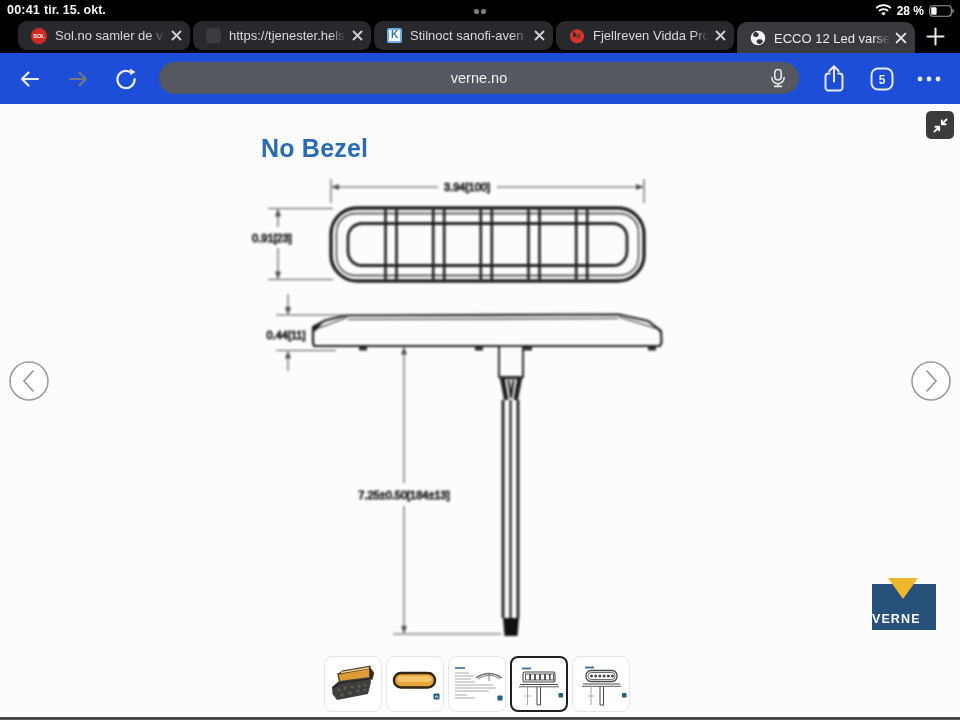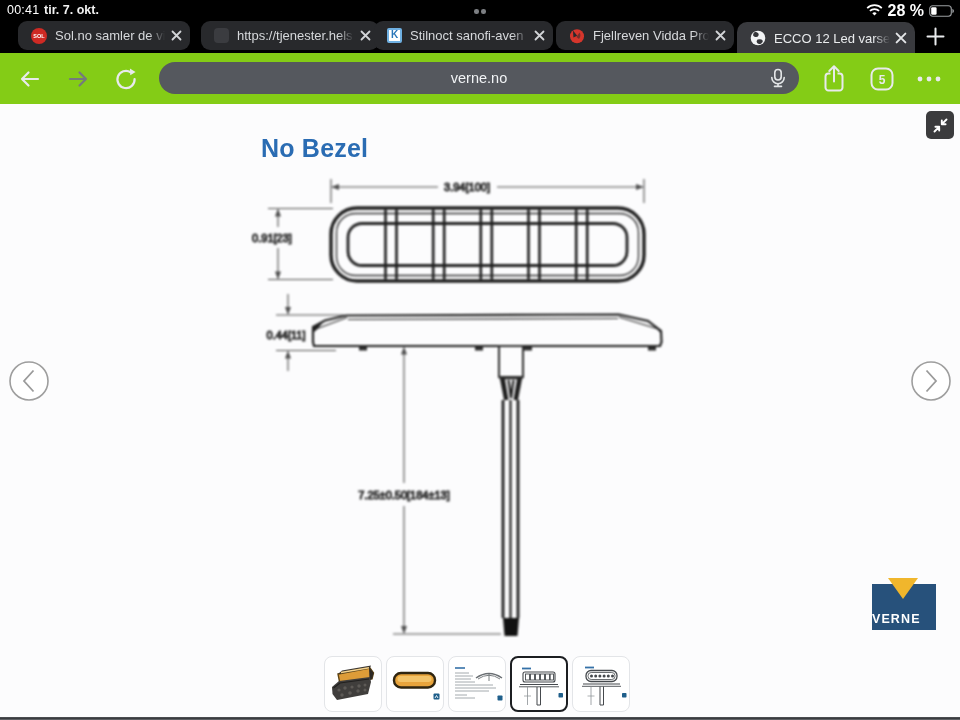--- a/index.html
+++ b/index.html
@@ -2,44 +2,44 @@
 <html><head>
 <meta charset="utf-8">
 <style>
   * { margin:0; padding:0; box-sizing:border-box; }
   html,body { width:960px; height:720px; overflow:hidden; background:#000; }
   body { font-family:"Liberation Sans", sans-serif; position:relative; }
   .screen { position:absolute; left:0; top:0; width:960px; height:720px; }
 
   
   .status-bar { position:absolute; left:0; top:0; width:960px; height:21px; background:#000; color:#fff; }
-  .sb-time { position:absolute; left:7px; top:3px; font-size:12.5px; font-weight:400; letter-spacing:.2px; }
+  .sb-time { position:absolute; left:7px; top:3px; font-size:12.5px; font-weight:700; letter-spacing:.2px; }
   .sb-date { position:absolute; left:44px; top:3px; font-size:12.5px; font-weight:600; color:#f2f2f2; }
   .sb-dots { position:absolute; left:474px; top:9px; display:flex; gap:2.5px; align-items:center; }
   .sb-dots i { display:block; width:4.5px; height:4.5px; border-radius:50%; background:#7c7f83; }
   .sb-right { position:absolute; right:6px; top:0; height:21px; display:flex; align-items:center; gap:5px; }
-  .sb-batt-text { font-size:16px; font-weight:600; color:#fff; }
+  .sb-batt-text { font-size:12px; font-weight:600; color:#fff; }
 
   
   .tab-strip { position:absolute; left:0; top:21px; width:960px; height:32px; background:#000; }
   .tab { position:absolute; top:0; height:29px; background:#28292c; border-radius:9px; display:flex; align-items:center; padding:0 3px 0 13px; }
   .tab.active { top:1px; height:32px; background:#393a3e; border-radius:10px 10px 0 0; }
   .tab-label { flex:1; font-size:13px; color:#d6d8db; white-space:nowrap; overflow:hidden; margin-left:8px;
     -webkit-mask-image:linear-gradient(to right,#000 calc(100% - 16px),transparent 100%);
     mask-image:linear-gradient(to right,#000 calc(100% - 16px),transparent 100%); }
   .tab.active .tab-label { color:#e9ebed; }
   .tab-close { width:22px; height:22px; flex:0 0 auto; display:flex; align-items:center; justify-content:center; }
   .favicon { width:16px; height:16px; flex:0 0 auto; position:relative; }
   .fav-sol { border-radius:50%; background:#ce2a24; color:#fff; font-size:5.5px; font-weight:700; display:flex; align-items:center; justify-content:center; }
   .fav-generic { border-radius:4px; background:#3b3c40; width:15px; height:15px; }
   .fav-k { width:15px; height:15px; background:#fff; border:2px solid #6fb0e2; border-radius:2px; color:#2a76b8; font-weight:700; font-size:10px; line-height:10px; text-align:center; }
   .new-tab-btn { position:absolute; left:920px; top:0; width:30px; height:30px; display:flex; align-items:center; justify-content:center; }
 
   
-  .toolbar { position:absolute; left:0; top:53px; width:960px; height:67px; background:#84cc16; }
+  .toolbar { position:absolute; left:0; top:53px; width:960px; height:67px; background:#1d4ed8; }
   .tb-btn { position:absolute; top:0; width:44px; height:51px; display:flex; align-items:center; justify-content:center; }
   .omnibox { position:absolute; left:159px; top:9px; width:640px; height:32px; border-radius:16px; background:#55585e; }
   .omni-url { position:absolute; left:0; right:0; top:0; bottom:0; display:flex; align-items:center; justify-content:center; font-size:14.5px; color:#f1f3f5; font-weight:400; }
   .omni-mic { position:absolute; right:10px; top:5px; width:22px; height:22px; }
 
   
   .content { position:absolute; left:0; top:104px; width:960px; height:616px; background:#fcfcfd; }
   .page-title { position:absolute; left:249px; top:30px; font-size:25px; font-weight:700; color:#2a6cb3; letter-spacing:.2px; filter:blur(0.7px);margin-left:12px; }
   .drawing { position:absolute; left:230px; top:1px; width:470px; height:545px; filter:blur(0.9px); }
   .expand-btn { position:absolute; left:926px; top:7px; width:28px; height:28px; background:#3b3b3d; border-radius:5px; display:flex; align-items:center; justify-content:center; }
@@ -61,21 +61,21 @@
 
   svg { display:block; }
 </style>
 </head>
 <body>
 
 <div class="screen">
 
   <div class="status-bar">
     <span class="sb-time">00:41</span>
-    <span class="sb-date">tir. 7. okt.</span>
+    <span class="sb-date">tir. 15. okt.</span>
     <span class="sb-dots">
         <i></i>
         <i></i>
       </span>
     <div class="sb-right">
       <svg width="17" height="13" viewBox="0 0 17 13">
         <path d="M8.5 11.6 L6.3 9.2 A3.4 3.4 0 0 1 10.7 9.2 Z" fill="#fff"></path>
         <path d="M3.9 6.9 A6.6 6.6 0 0 1 13.1 6.9" fill="none" stroke="#fff" stroke-width="1.7"></path>
         <path d="M1.2 4.1 A10.3 10.3 0 0 1 15.8 4.1" fill="none" stroke="#fff" stroke-width="1.7"></path>
       </svg>
@@ -93,21 +93,21 @@
     <div class="tab" style="left:18px;width:172px;">
       <span class="favicon fav-sol">SOL</span>
       <span class="tab-label">Sol.no samler de vik</span>
       <span class="tab-close">
         <svg width="11" height="11" viewBox="0 0 11 11">
             <path d="M1.5 1.5 L9.5 9.5 M9.5 1.5 L1.5 9.5" stroke="#d2d4d7" stroke-width="1.8" stroke-linecap="round"></path>
           </svg>
       </span>
     </div>
 
-    <div class="tab" style="left:193px;width:178px;margin-left:8px;">
+    <div class="tab" style="left:193px;width:178px;">
       <span class="favicon fav-generic"></span>
       <span class="tab-label">https://tjenester.hels</span>
       <span class="tab-close">
         <svg width="11" height="11" viewBox="0 0 11 11">
             <path d="M1.5 1.5 L9.5 9.5 M9.5 1.5 L1.5 9.5" stroke="#d2d4d7" stroke-width="1.8" stroke-linecap="round"></path>
           </svg>
       </span>
     </div>
 
     <div class="tab" style="left:374px;width:179px;">

